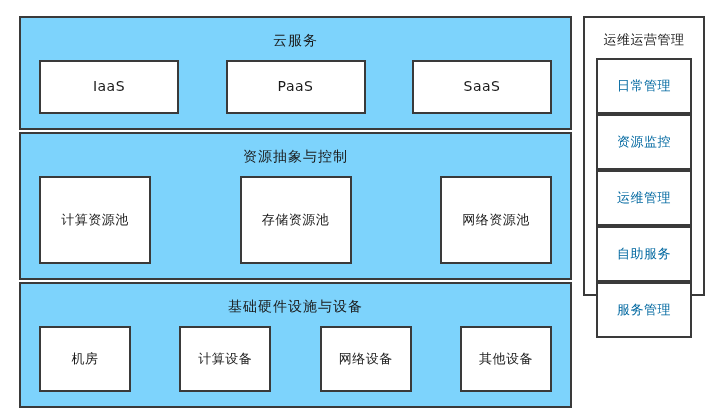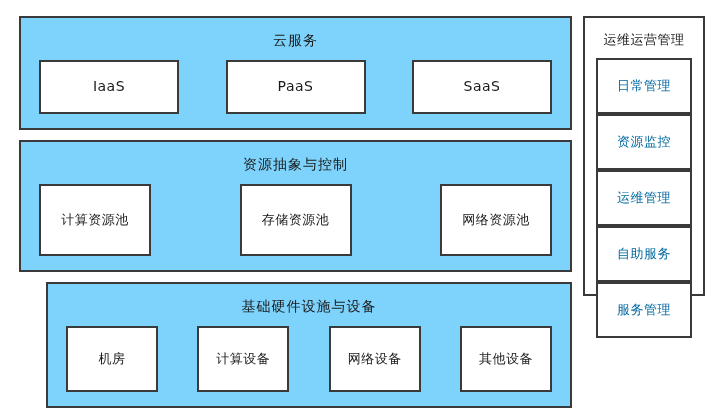--- a/index.html
+++ b/index.html
@@ -38,22 +38,22 @@
   .layer {
     border: 2px solid #3a3a3a;
     background: #7dd3fc;
     box-sizing: border-box;
     display: flex;
     flex-direction: column;
     align-items: center;
   }
 
   .layer-cloud     { height: 114px; }
-  .layer-resource  { height: 132px; }
-  .layer-hardware  { height: 126px; margin-left: 27px; }
+  .layer-resource  { height: 148px; }
+  .layer-hardware  { height: 126px; }
 
   .layer-title {
     font-size: 14px;
     letter-spacing: 1px;
     line-height: 1;
     padding-top: 15px;
     padding-bottom: 13px;
     color: #1a1a1a;
     white-space: nowrap;
   }

